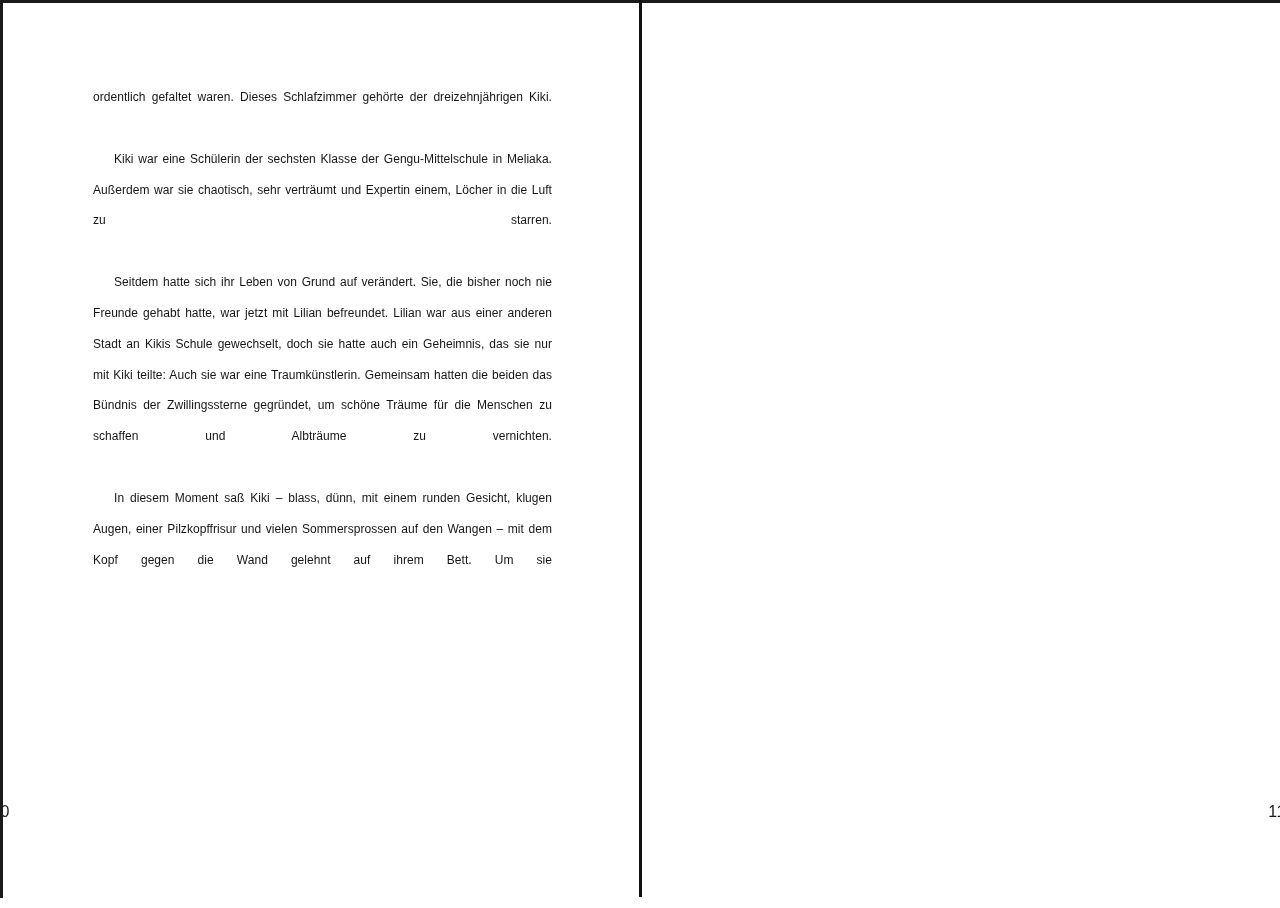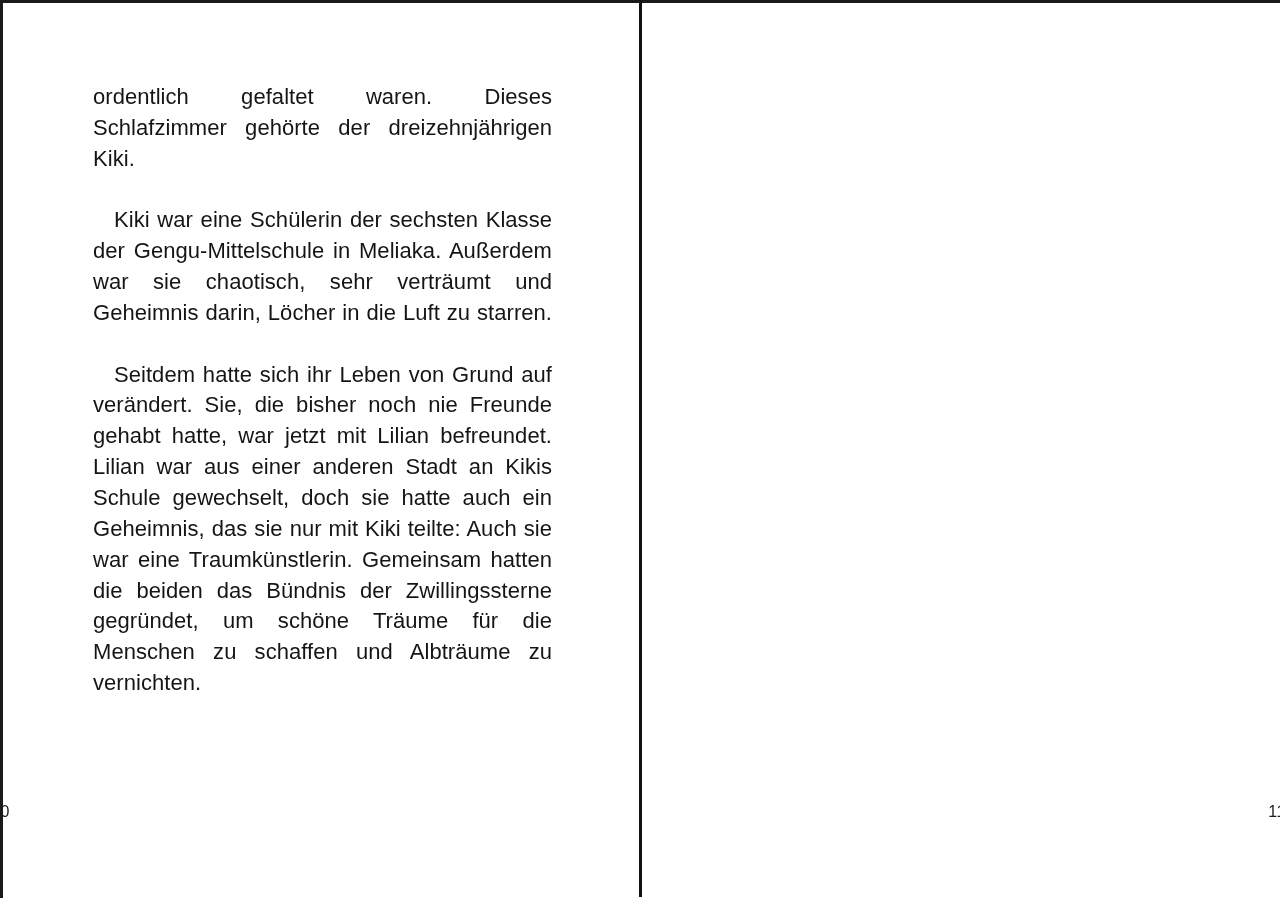--- a/index.html
+++ b/index.html
@@ -48,21 +48,21 @@
     top: 82px;
   }
   .page-left .textblock  { left: 93px;  width: 459px; }
 
   p.para {
     margin: 0;
     padding: 0;
     text-align: justify;
     text-justify: inter-word;
     color: #151515;
-    font-size: 22px;
+    font-size: 12px;
     line-height: 30.85px;
     letter-spacing: 0.05px;
     word-spacing: 0.2px;
     -webkit-font-smoothing: antialiased;
   }
   p.para.indent {
     text-indent: 21px;
   }
   
   p.para::after {
@@ -88,22 +88,23 @@
 
 <div class="scan">
 
   <div class="edge-top"></div>
   <div class="edge-left"></div>
   <div class="spine"></div>
 
   <div class="page page-left">
     <div class="textblock">
       <p class="para">ordentlich gefaltet waren. Dieses Schlafzimmer gehörte der dreizehnjährigen Kiki.</p>
-      <p class="para indent">Kiki war eine Schülerin der sechsten Klasse der Gengu-Mittelschule in Meliaka. Außerdem war sie chaotisch, sehr verträumt und Geheimnis darin, Löcher in die Luft zu starren.</p>
+      <p class="para indent">Kiki war eine Schülerin der sechsten Klasse der Gengu-Mittelschule in Meliaka. Außerdem war sie chaotisch, sehr verträumt und Expertin einem, Löcher in die Luft zu starren.</p>
       <p class="para indent">Seitdem hatte sich ihr Leben von Grund auf verändert. Sie, die bisher noch nie Freunde gehabt hatte, war jetzt mit Lilian befreundet. Lilian war aus einer anderen Stadt an Kikis Schule gewechselt, doch sie hatte auch ein Geheimnis, das sie nur mit Kiki teilte: Auch sie war eine Traumkünstlerin. Gemeinsam hatten die beiden das Bündnis der Zwillingssterne gegründet, um schöne Träume für die Menschen zu schaffen und Albträume zu vernichten.</p>
+      <p class="para indent">In diesem Moment saß Kiki – blass, dünn, mit einem runden Gesicht, klugen Augen, einer Pilzkopffrisur und vielen Sommersprossen auf den Wangen – mit dem Kopf gegen die Wand gelehnt auf ihrem Bett. Um sie</p>
     </div>
     <div class="folio">10</div>
   </div>
 
   <div class="page page-right">
 
     <div class="folio">11</div>
   </div>
 
 </div>

